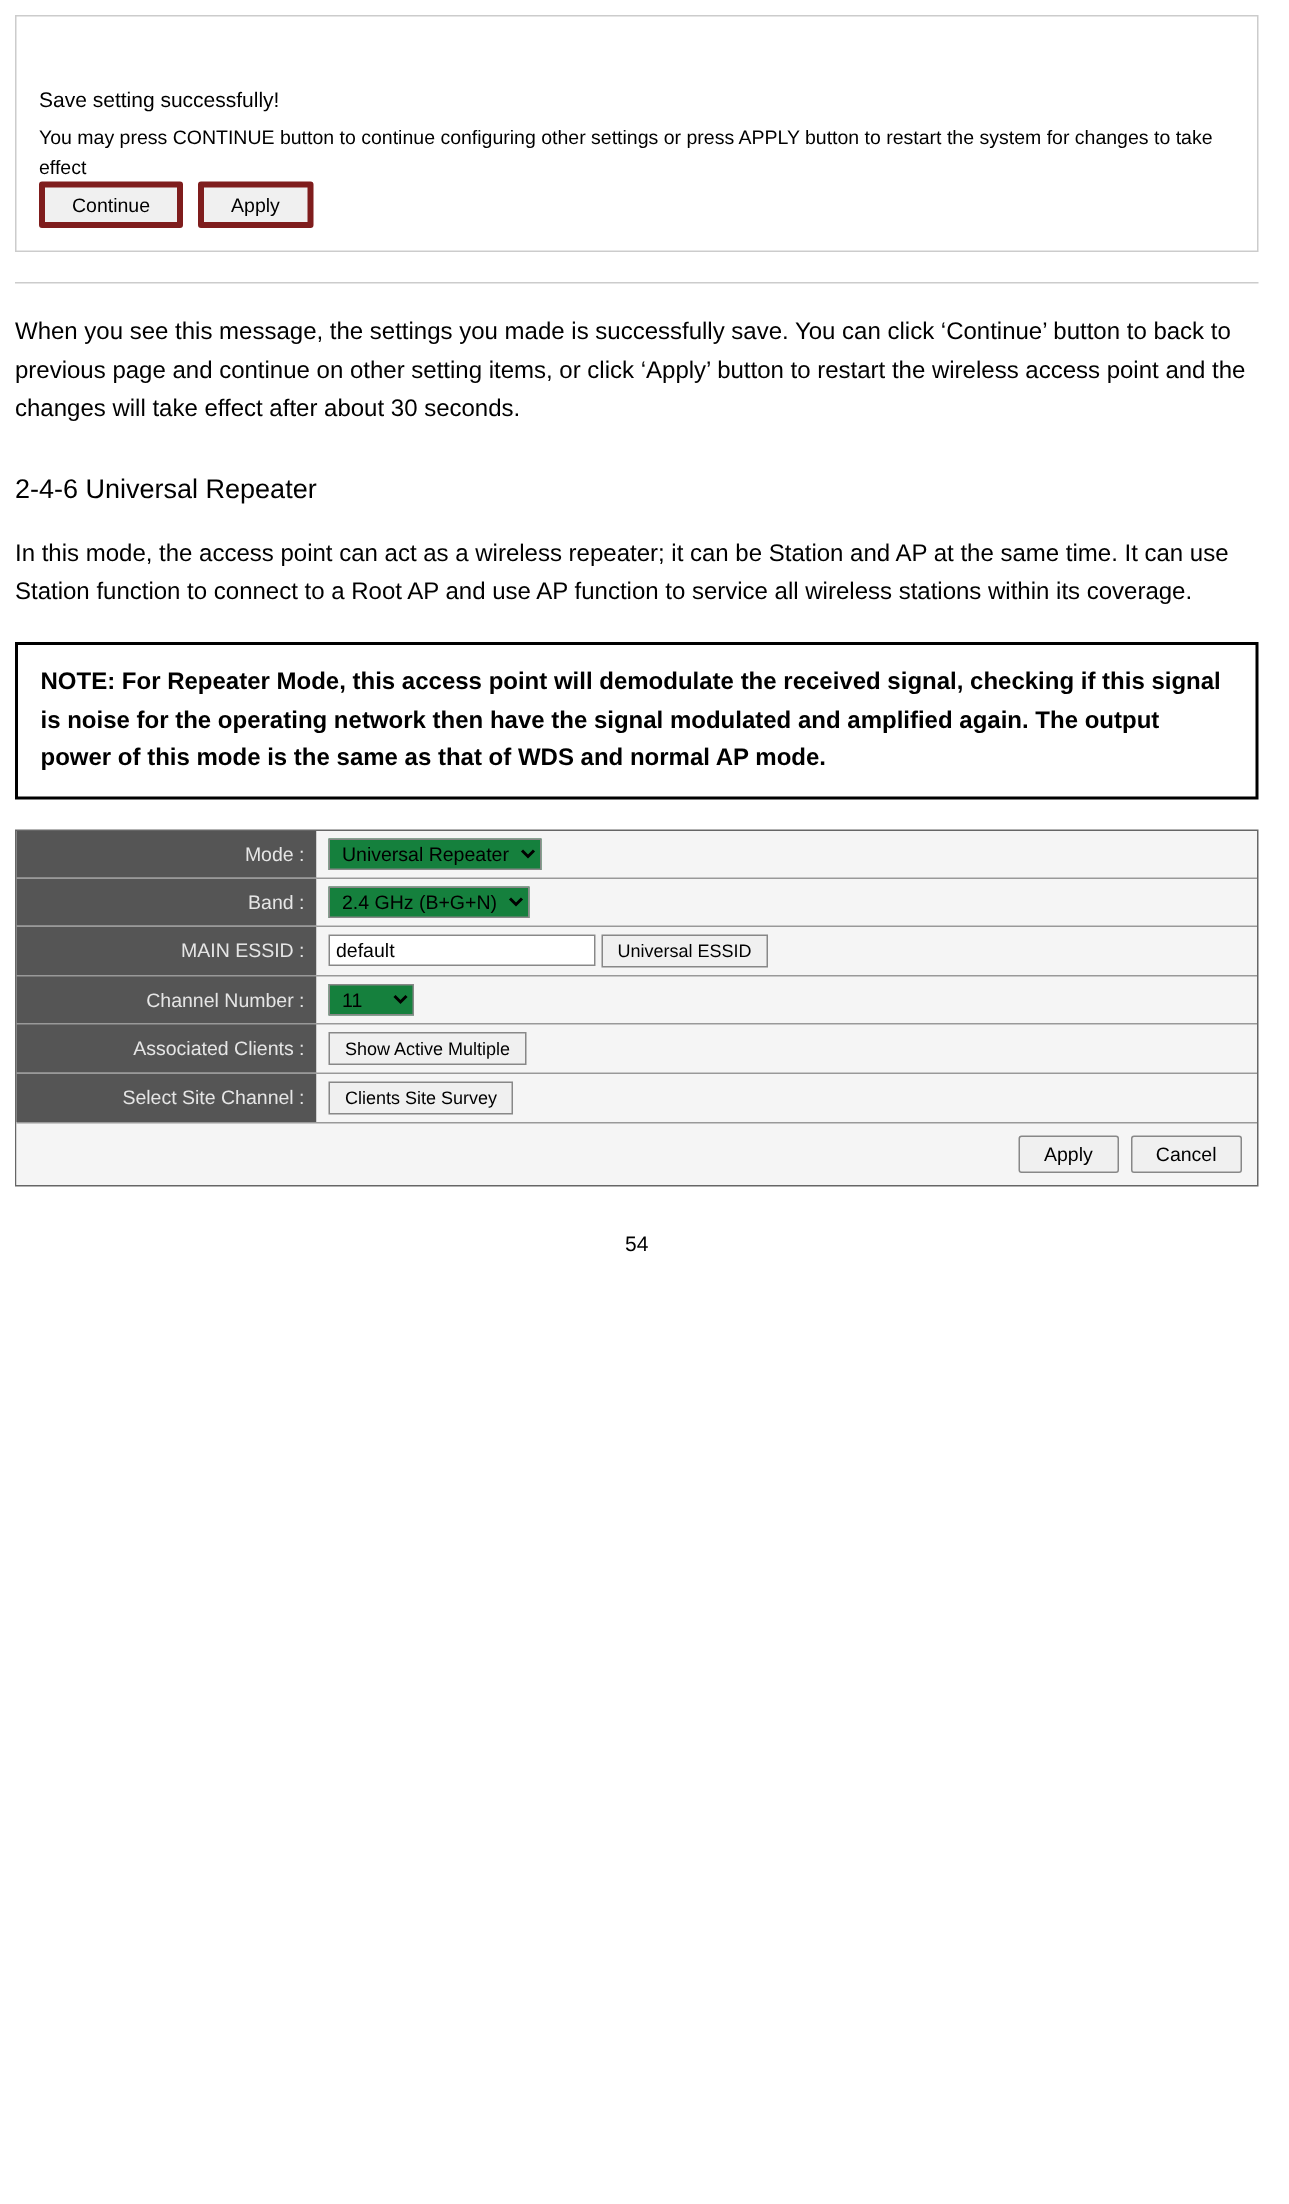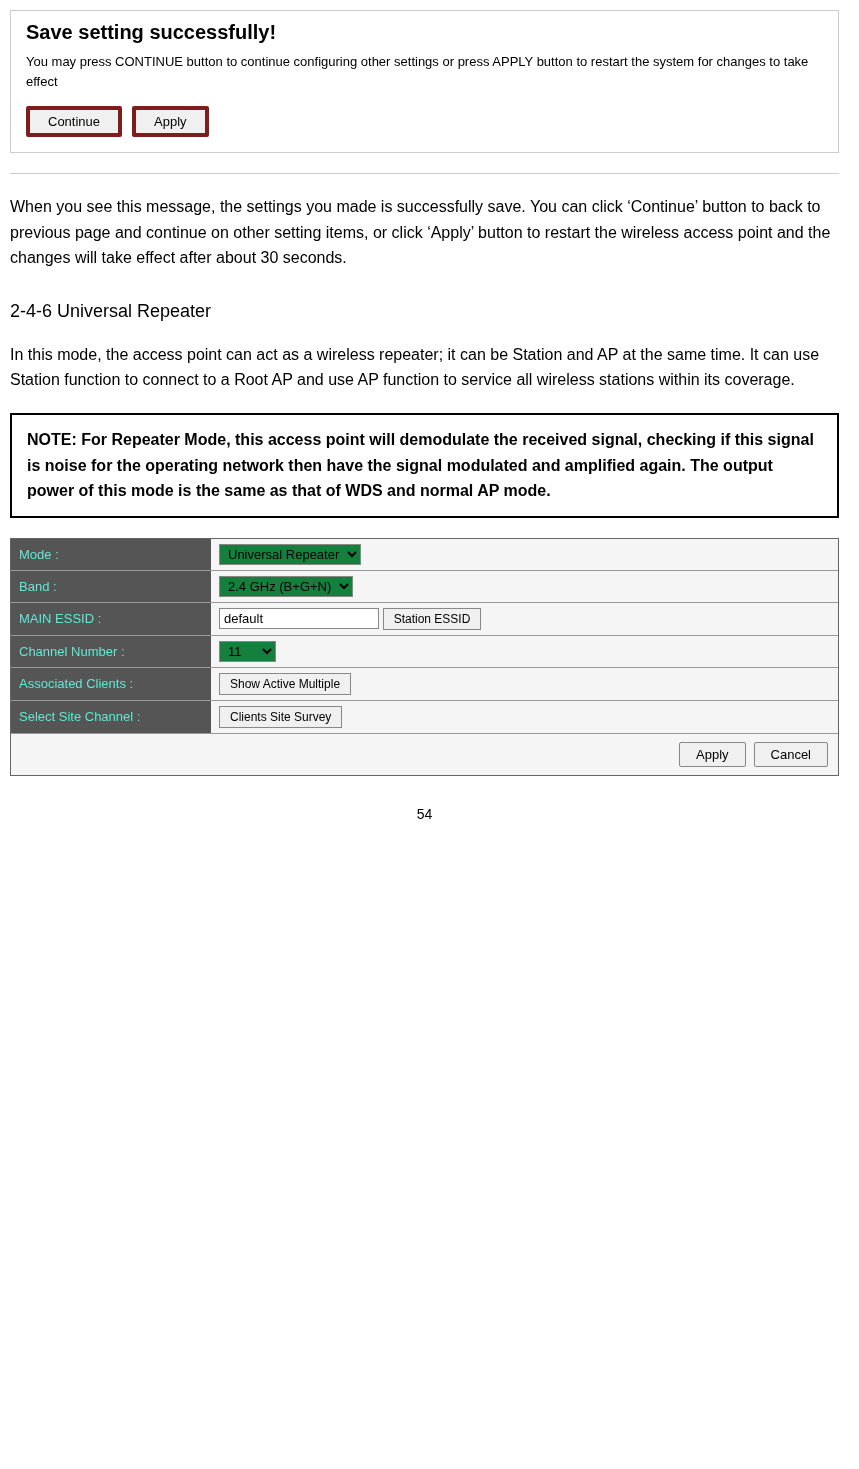--- a/index.html
+++ b/index.html
@@ -13,27 +13,27 @@
       padding: 10px 20px 40px 10px;
     }
 
     
     .save-notice-box {
       border: 1px solid #ccc;
       padding: 10px 15px 15px 15px;
       margin-bottom: 20px;
     }
     .save-notice-title {
-      font-weight: bold;
-      font-size: 20px;
+      font-weight: normal;
+      font-size: 14px;
       margin-bottom: 8px;
+      margin-top: 37px;
     }
     .save-notice-text {
       font-size: 13px;
-      margin-bottom: 15px;
       line-height: 1.5;
     }
     .button-row {
       display: flex;
       gap: 10px;
       align-items: center;
     }
     .btn-continue, .btn-apply-top {
       border: 4px solid #7f1d1d;
       background: #f0f0f0;
@@ -83,38 +83,39 @@
     .settings-table tr:last-child {
       border-bottom: none;
     }
     .settings-table td {
       padding: 5px 8px;
       font-size: 13px;
       vertical-align: middle;
     }
     .label-cell {
       background: #555;
-      color: #5eead4;
+      color: #e5e5e5;
+      text-align: right;
       width: 200px;
       padding-right: 8px;
     }
     .value-cell {
       background: #f5f5f5;
     }
     .settings-table select {
       font-size: 13px;
       padding: 1px 4px;
       border: 1px solid #888;
       background: #15803d;
     }
     .settings-table input[type="text"] {
       font-size: 13px;
       padding: 2px 4px;
       border: 1px solid #888;
-      width: 160px;
+      width: 178px;
     }
     .btn-small {
       border: 1px solid #888;
       background: #f0f0f0;
       padding: 3px 10px;
       font-size: 12px;
       cursor: pointer;
     }
     .channel-select {
       display: flex;
@@ -183,21 +184,21 @@
     <tr>
           <td class="label-cell">Mode :</td>
           <td class="value-cell"><select><option value="Universal Repeater">Universal Repeater</option><option value="AP">AP</option><option value="Station">Station</option><option value="WDS">WDS</option><option value="AP+WDS">AP+WDS</option></select></td>
         </tr>
         <tr>
           <td class="label-cell">Band :</td>
           <td class="value-cell"><select><option value="2.4 GHz (B+G+N)">2.4 GHz (B+G+N)</option><option value="2.4 GHz (B)">2.4 GHz (B)</option><option value="2.4 GHz (G)">2.4 GHz (G)</option><option value="2.4 GHz (N)">2.4 GHz (N)</option></select></td>
         </tr>
         <tr>
           <td class="label-cell">MAIN ESSID :</td>
-          <td class="value-cell"><input type="text" value="default" style=""> <button class="btn-small">Station ESSID</button></td>
+          <td class="value-cell"><input type="text" value="default" style=""> <button class="btn-small">Universal ESSID</button></td>
         </tr>
         <tr>
           <td class="label-cell">Channel Number :</td>
           <td class="value-cell">
             <div class="channel-select">
               <select><option value="1">1</option><option value="2">2</option><option value="3">3</option><option value="4">4</option><option value="5">5</option><option value="6">6</option><option value="7">7</option><option value="8">8</option><option value="9">9</option><option value="10">10</option><option value="11" selected="">11</option><option value="12">12</option><option value="13">13</option><option value="Auto">Auto</option></select>
             </div>
           </td>
         </tr>
         <tr>

